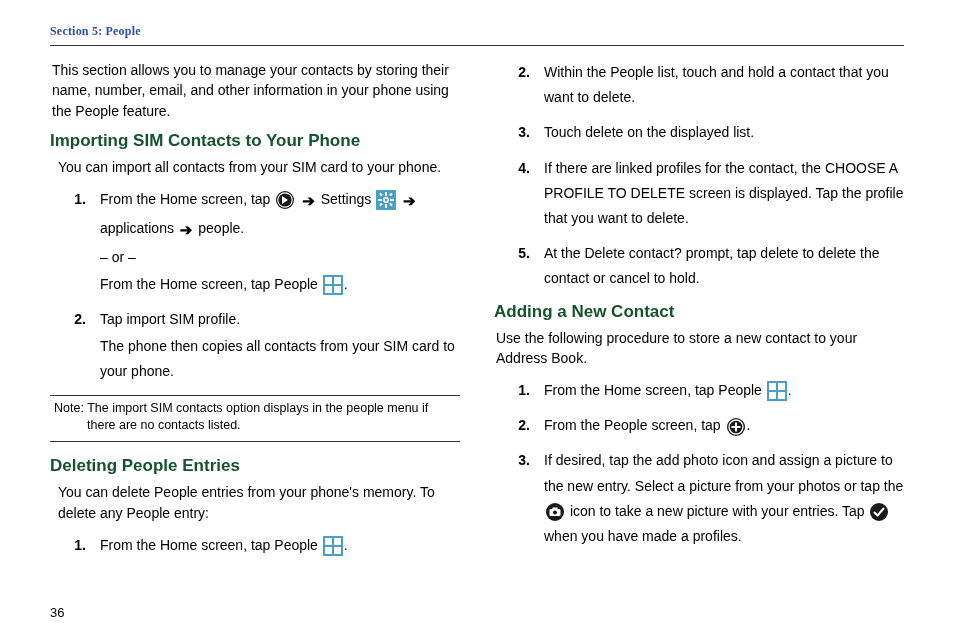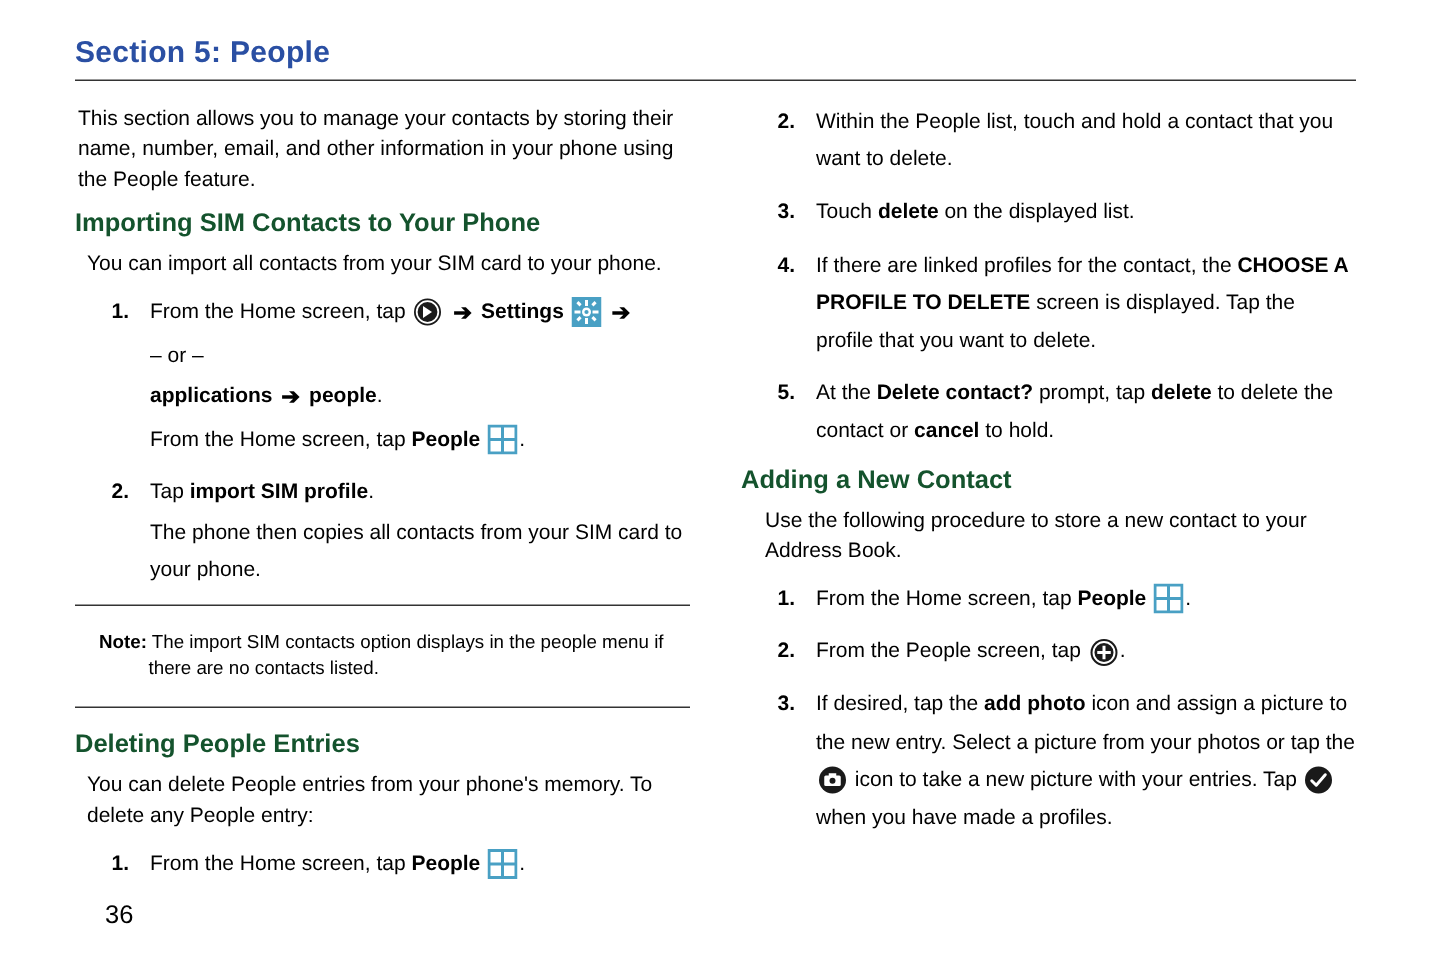--- a/index.html
+++ b/index.html
@@ -15,23 +15,24 @@
   .page {
     position: relative;
     width: 954px;
     height: 636px;
     box-sizing: border-box;
     padding: 24px 50px 0 50px;
   }
   .section-title {
     color: #2a4fa3;
     font-weight: bold;
-    font-size: 20px;
+    font-size: 12px;
     letter-spacing: 0.2px;
     margin: 0 0 6px 0;
+    font-family: Liberation Serif, serif;
   }
   .title-rule {
     border: none;
     border-top: 1px solid #333;
     margin: 0 0 14px 0;
   }
   .columns {
     display: flex;
     flex-direction: row;
     gap: 34px;
@@ -67,30 +68,30 @@
     text-align: right;
     flex: none;
   }
   .step .txt {
     flex: 1 1 auto;
   }
   .step .sub {
     display: block;
     margin-top: 2px;
   }
-  .bold { font-weight: bold; text-align: center; }
+  .bold { font-weight: normal; text-align: center; }
   .hr-thin {
     border: none;
     border-top: 1px solid #333;
     margin: 6px 0 4px 0;
   }
   .note {
     font-size: 12.5px;
     line-height: 1.4;
-    margin: 16px;
+    margin: 4px;
   }
   .note .hang {
     display: block;
     padding-left: 33px;
     text-indent: -33px;
   }
   .icon {
     display: inline-block;
     vertical-align: middle;
     margin: 0 1px;
@@ -99,22 +100,21 @@
     font-weight: bold;
     font-size: 15px;
     display: inline-block;
     vertical-align: middle;
     margin: 0 2px;
   }
   .page-num {
     position: absolute;
     left: 50px;
     bottom: 16px;
-    font-size: 17px;
-    margin-left: 20px;
+    font-size: 13px;
   }
 </style>
 </head>
 <body>
 
 <div class="page">
   <h1 class="section-title">Section 5: People</h1>
   <hr class="title-rule">
 
   <div class="columns">
@@ -145,26 +145,26 @@
                 <rect x="2" y="9" width="4" height="2"></rect>
                 <rect x="14" y="9" width="4" height="2"></rect>
                 <rect x="3.5" y="3.5" width="3" height="2" transform="rotate(45 5 4.5)"></rect>
                 <rect x="13.5" y="13.5" width="3" height="2" transform="rotate(45 15 14.5)"></rect>
                 <rect x="13.5" y="3.5" width="3" height="2" transform="rotate(-45 15 4.5)"></rect>
                 <rect x="3.5" y="13.5" width="3" height="2" transform="rotate(-45 5 14.5)"></rect>
               </g>
             <circle cx="10" cy="10" r="1.4" fill="#49a0c4"></circle>
           </svg>
           <span class="arrow">➔</span>
-          <span class="sub">– or –</span>
           <span class="sub">
             <span class="bold">applications</span>
             <span class="arrow">➔</span>
             <span class="bold">people</span>.
           </span>
+          <span class="sub">– or –</span>
           <span class="sub">
             <span>From the Home screen, tap </span>
             <span class="bold">People</span>
             <svg class="icon" width="20" height="20" viewBox="0 0 20 20">
               <rect x="0" y="0" width="20" height="20" fill="#49a0c4"></rect>
               <rect x="2" y="2" width="7" height="7" fill="#fff"></rect>
                 <rect x="11" y="2" width="7" height="7" fill="#fff"></rect>
                 <rect x="2" y="11" width="7" height="7" fill="#fff"></rect>
                 <rect x="11" y="11" width="7" height="7" fill="#fff"></rect>
             </svg>.
@@ -226,21 +226,21 @@
       </div>
 
       <div class="step">
         <span class="num">5.</span>
         <span class="txt">
           <span>At the </span><span class="bold">Delete contact?</span><span> prompt, tap </span><span class="bold">delete</span><span> to delete the contact or </span><span class="bold">cancel</span><span> to hold.</span>
         </span>
       </div>
 
       <h2 class="sub-title">Adding a New Contact</h2>
-      <p class="body-text" style="margin-left:16px">Use the following procedure to store a new contact to your Address Book.</p>
+      <p class="body-text" style="margin-left:2px">Use the following procedure to store a new contact to your Address Book.</p>
 
       <div class="step">
         <span class="num">1.</span>
         <span class="txt">
           <span>From the Home screen, tap </span><span class="bold">People</span>
           <svg class="icon" width="20" height="20" viewBox="0 0 20 20">
             <rect x="0" y="0" width="20" height="20" fill="#49a0c4"></rect>
             <rect x="2" y="2" width="7" height="7" fill="#fff"></rect>
               <rect x="11" y="2" width="7" height="7" fill="#fff"></rect>
               <rect x="2" y="11" width="7" height="7" fill="#fff"></rect>

